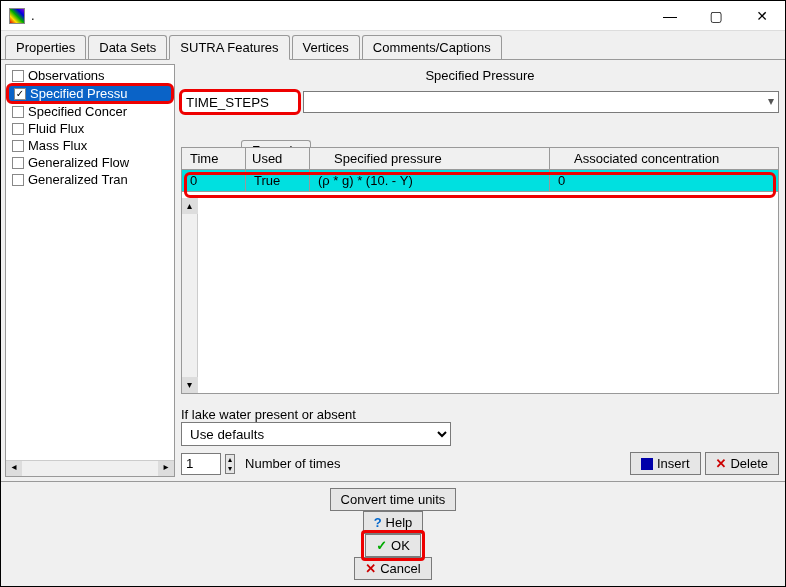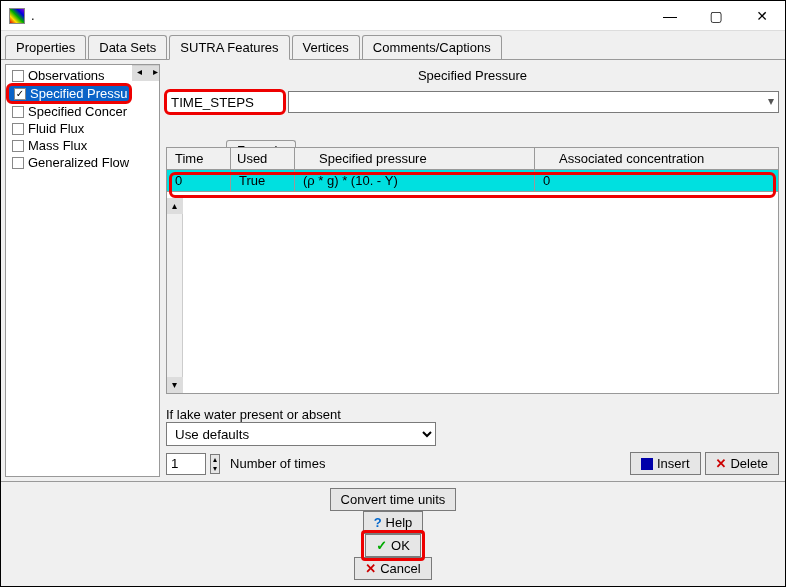--- a/index.html
+++ b/index.html
@@ -7,21 +7,21 @@
 .window { width: 786px; height: 587px; border: 1px solid #000; display: flex; flex-direction: column; background: #f0f0f0; }
 .titlebar { height: 30px; background: #fff; display: flex; align-items: center; padding: 0 0 0 8px; border-bottom: 1px solid #ddd; }
 .titlebar .appicon { width: 16px; height: 16px; background: linear-gradient(45deg,#d00,#fd0,#0a0,#00d,#80d); border: 1px solid #888; margin-right: 6px; }
 .titlebar .title { flex: 0 0 auto; }
 .titlebar .spacer { flex: 1; }
 .winbtn { width: 46px; height: 30px; display: flex; align-items: center; justify-content: center; font-size: 14px; }
 .tabs { display: flex; height: 28px; align-items: flex-end; padding: 4px 4px 0 4px; background: #f0f0f0; }
 .tab { border: 1px solid #999; border-bottom: none; padding: 4px 10px; background: #f0f0f0; border-radius: 3px 3px 0 0; margin-right: 2px; cursor: pointer; }
 .tab.active { background: #f0f0f0; position: relative; top: 1px; border-bottom: 1px solid #f0f0f0; font-weight: normal; }
 .body { flex: 1; display: flex; border-top: 1px solid #999; background: #f0f0f0; overflow: hidden; }
-.tree { width: 155px; border: 1px solid #999; background: #fff; margin: 4px 2px 4px 4px; overflow: hidden; display: flex; flex-direction: row; }
+.tree { width: 170px; border: 1px solid #999; background: #fff; margin: 4px 2px 4px 4px; overflow: hidden; display: flex; flex-direction: column; }
 .tree-inner { padding: 2px 0; }
 .titem { display: flex; align-items: center; padding: 1px 2px 1px 6px; white-space: nowrap; }
 .titem .cb { width: 12px; height: 12px; border: 1px solid #888; margin-right: 4px; display: flex; align-items: center; justify-content: center; font-size: 10px; line-height: 1; }
 .titem.sel { background: #0a63c7; color: #fff; }
 .hi-red { position: relative; }
 .hi-red::after { content:""; position:absolute; inset:-2px -2px -2px -2px; border:3px solid #e00; border-radius:6px; pointer-events:none; }
 .rpanel { flex:1; display:flex; flex-direction:column; padding:4px 6px 4px 4px; }
 .heading { text-align:center; padding:4px 0 6px; }
 .row { display:flex; align-items:center; gap:4px; }
 .sched-input-wrap { position:relative; display:inline-block; }
@@ -97,20 +97,24 @@
             <span>Fluid Flux</span>
           </div>
         <div class="titem">
             <span class="cb"></span>
             <span>Mass Flux</span>
           </div>
         <div class="titem">
             <span class="cb"></span>
             <span>Generalized Flow</span>
           </div>
+        <div class="titem">
+            <span class="cb"></span>
+            <span>Generalized Tran</span>
+          </div>
       </div>
       <div style="flex:1"></div>
       <div class="tree-scroll">
           <span>◂</span>
           <span>▸</span>
         </div>
     </div>
 
     <div class="rpanel">
       <div class="heading">Specified Pressure</div>

